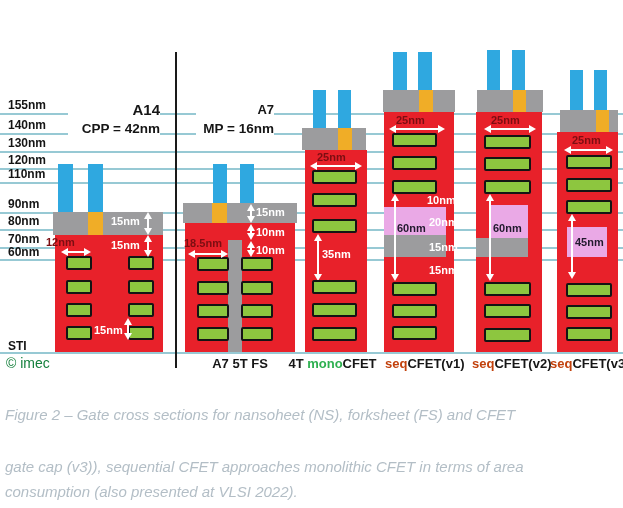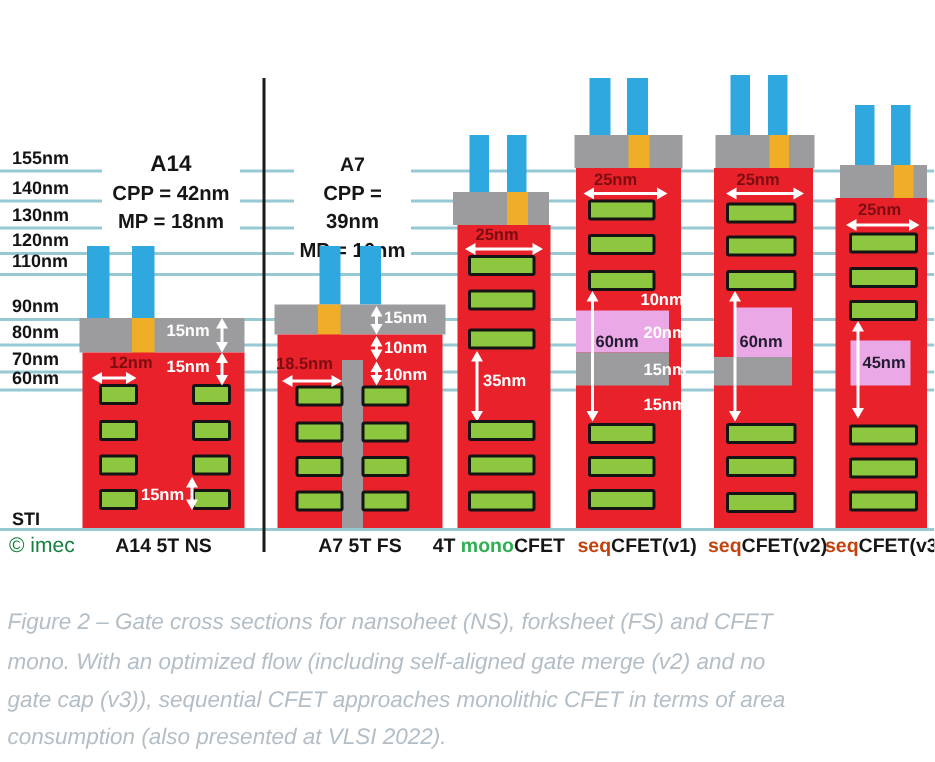--- a/index.html
+++ b/index.html
@@ -1,21 +1,21 @@
 <!DOCTYPE html>
 <html><head>
 <meta charset="utf-8">
 <style>
   html,body{margin:0;padding:0;background:#fff;}
   .fig{position:relative;width:623px;height:508px;background:#fff;overflow:hidden;
        font-family:"Liberation Sans",sans-serif;}
   .grid{position:absolute;left:0;width:623px;height:2px;background:#97c9d4;}
   .axis-label{position:absolute;left:8px;font-weight:bold;font-size:12px;color:#141414;letter-spacing:0;}
   .divider{position:absolute;width:2px;background:#1a1a1a;}
-  .hdr{position:absolute;background:#fff;text-align:center;color:#161616;font-weight:bold;
+  .hdr{position:absolute;background:#fff;text-align:right;color:#161616;font-weight:bold;
        font-size:13.5px;line-height:19px;}
   .bar{position:absolute;background:#2fa8e0;}
   .cap{position:absolute;background:#9c9c9e;}
   .contact{position:absolute;background:#f0ad27;}
   .body-red{position:absolute;background:#e8212a;}
   .spine{position:absolute;background:#9c9c9e;}
   .band-pink{position:absolute;background:#eaa9e6;}
   .band-gray{position:absolute;background:#9c9c9e;}
   .sheet{position:absolute;background:#8dc63f;border:2.5px solid #141414;border-radius:2px;box-sizing:border-box;}
   .dim{position:absolute;font-weight:bold;font-size:11px;white-space:nowrap;}
@@ -59,46 +59,44 @@
   <div class="axis-label" style="top:214px">80nm</div>
   <div class="axis-label" style="top:232px">70nm</div>
   <div class="axis-label" style="top:245px">60nm</div>
   <div class="axis-label" style="top:339px">STI</div>
 
   <div class="divider" style="left:175px;top:52px;height:316px"></div>
 
   <div class="hdr" style="left:68px;top:100px;width:92px">
     <div style="font-size:15px">A14</div>
     <div>CPP = 42nm</div>
-    <div>MP = 18nm</div>
   </div>
   <div class="hdr" style="left:196px;top:100px;width:78px">
     <div style="font-size:13px">A7</div>
-    <div>CPP = 39nm</div>
     <div>MP = 16nm</div>
   </div>
 
   <div class="bar" style="left:58px;top:164px;width:15px;height:48px"></div>
   <div class="bar" style="left:88px;top:164px;width:15px;height:48px"></div>
   <div class="cap" style="left:53px;top:212px;width:110px;height:23px"></div>
   <div class="contact" style="left:88px;top:212px;width:15px;height:36px"></div>
   <div class="body-red" style="left:55px;top:235px;width:108px;height:117px"></div>
   <div class="sheet" style="left:66px;top:256px;width:26px;height:14px"></div>
   <div class="sheet" style="left:66px;top:280px;width:26px;height:14px"></div>
   <div class="sheet" style="left:66px;top:303px;width:26px;height:14px"></div>
   <div class="sheet" style="left:66px;top:326px;width:26px;height:14px"></div>
   <div class="sheet" style="left:128px;top:256px;width:26px;height:14px"></div>
   <div class="sheet" style="left:128px;top:280px;width:26px;height:14px"></div>
   <div class="sheet" style="left:128px;top:303px;width:26px;height:14px"></div>
   <div class="sheet" style="left:128px;top:326px;width:26px;height:14px"></div>
   <div class="dim dim-w" style="left:111px;top:215px">15nm</div>
   <div class="arrow-v" style="left:147px;top:214px;height:19px"></div>
   <div class="dim dim-w" style="left:111px;top:239px">15nm</div>
   <div class="arrow-v" style="left:147px;top:237px;height:18px"></div>
-  <div class="dim dim-d" style="left:73px;top:236px">12nm</div>
+  <div class="dim dim-d" style="left:46px;top:236px">12nm</div>
   <div class="arrow-h" style="left:63px;top:251px;width:26px"></div>
   <div class="dim dim-w" style="left:94px;top:324px">15nm</div>
   <div class="arrow-v" style="left:127px;top:320px;height:18px"></div>
 
   <div class="bar" style="left:213px;top:164px;width:14px;height:39px"></div>
   <div class="bar" style="left:240px;top:164px;width:14px;height:39px"></div>
   <div class="cap" style="left:183px;top:203px;width:114px;height:20px"></div>
   <div class="contact" style="left:212px;top:203px;width:15px;height:37px"></div>
   <div class="body-red" style="left:185px;top:223px;width:110px;height:129px"></div>
   <div class="spine" style="left:228px;top:240px;width:14px;height:112px"></div>
@@ -186,25 +184,23 @@
   <div class="sheet" style="left:566px;top:178px;width:46px;height:14px"></div>
   <div class="sheet" style="left:566px;top:200px;width:46px;height:14px"></div>
   <div class="band-pink" style="left:567px;top:227px;width:40px;height:30px"></div>
   <div class="dim dim-k" style="left:575px;top:236px">45nm</div>
   <div class="arrow-v" style="left:571px;top:216px;height:61px"></div>
   <div class="sheet" style="left:566px;top:283px;width:46px;height:14px"></div>
   <div class="sheet" style="left:566px;top:305px;width:46px;height:14px"></div>
   <div class="sheet" style="left:566px;top:327px;width:46px;height:14px"></div>
 
   <div class="logo" style="left:6px;top:355px">© imec</div>
-  <div class="foot" style="left:55px;top:356px;width:108px"><span>A14 5T </span><span style="font-weight:900">NS</span></div>
   <div class="foot" style="left:185px;top:356px;width:110px"><span>A7 5T </span><span style="font-weight:900">FS</span></div>
   <div class="foot" style="left:285px;top:356px;width:95px"><span>4T </span><span class="mono">mono</span><span>CFET</span></div>
   <div class="foot" style="left:385px;top:356px;width:75px"><span class="seq">seq</span><span>CFET(v1)</span></div>
   <div class="foot" style="left:472px;top:356px;width:73px"><span class="seq">seq</span><span>CFET(v2)</span></div>
   <div class="foot" style="left:550px;top:356px;width:73px"><span class="seq">seq</span><span>CFET(v3)</span></div>
 
   <div class="cap-line" style="top:406px">Figure 2 – Gate cross sections for nansoheet (NS), forksheet (FS) and CFET</div>
-  <div class="cap-line" style="top:433px">mono. With an optimized flow (including self-aligned gate merge (v2) and no</div>
   <div class="cap-line" style="top:458px">gate cap (v3)), sequential CFET approaches monolithic CFET in terms of area</div>
   <div class="cap-line" style="top:483px">consumption (also presented at VLSI 2022).</div>
 
 </div>
 
 </body></html>

